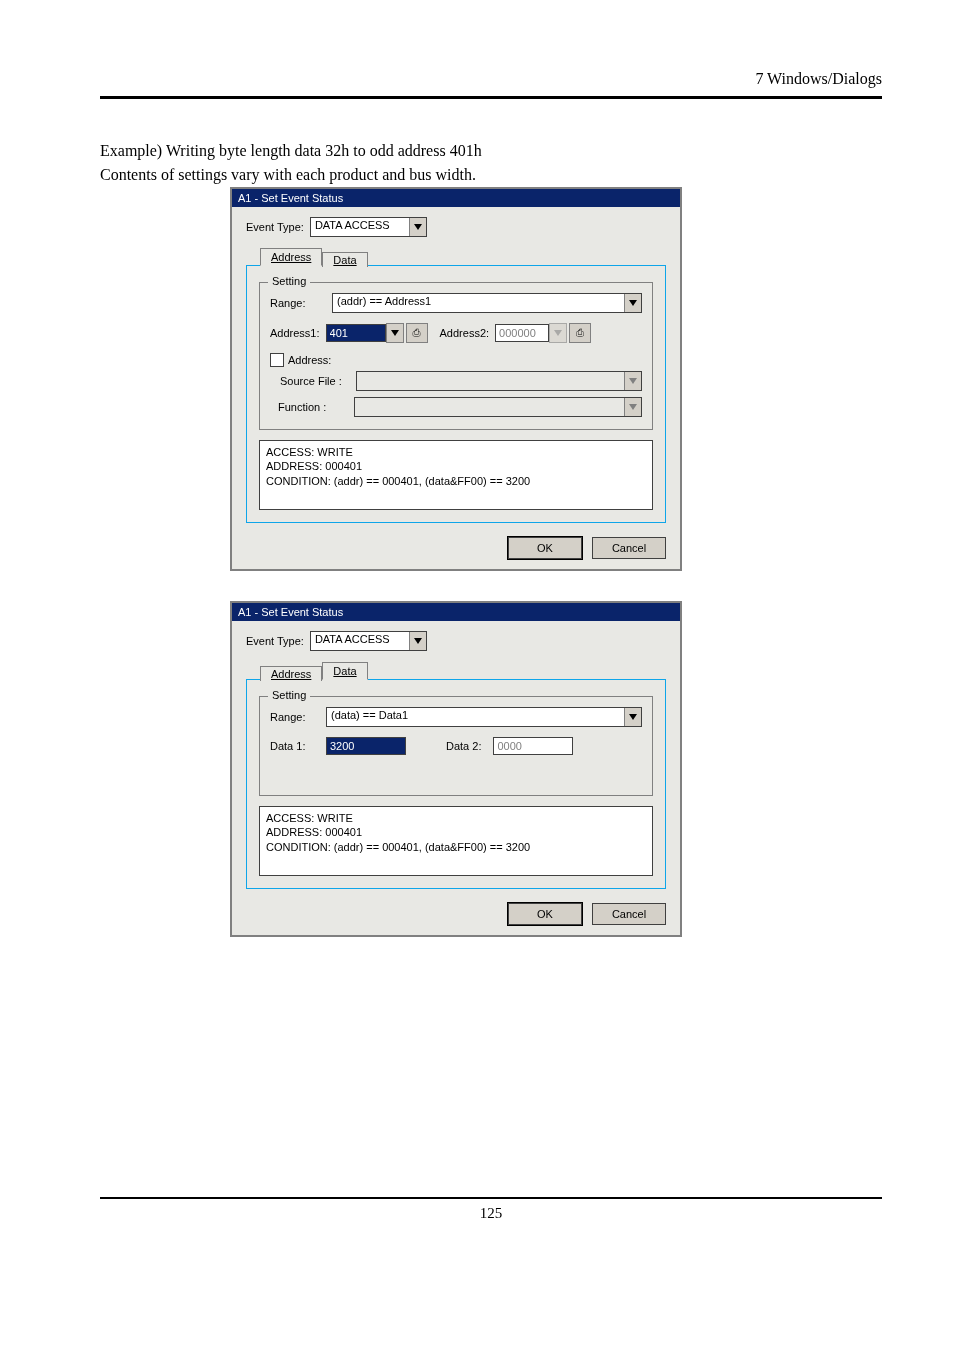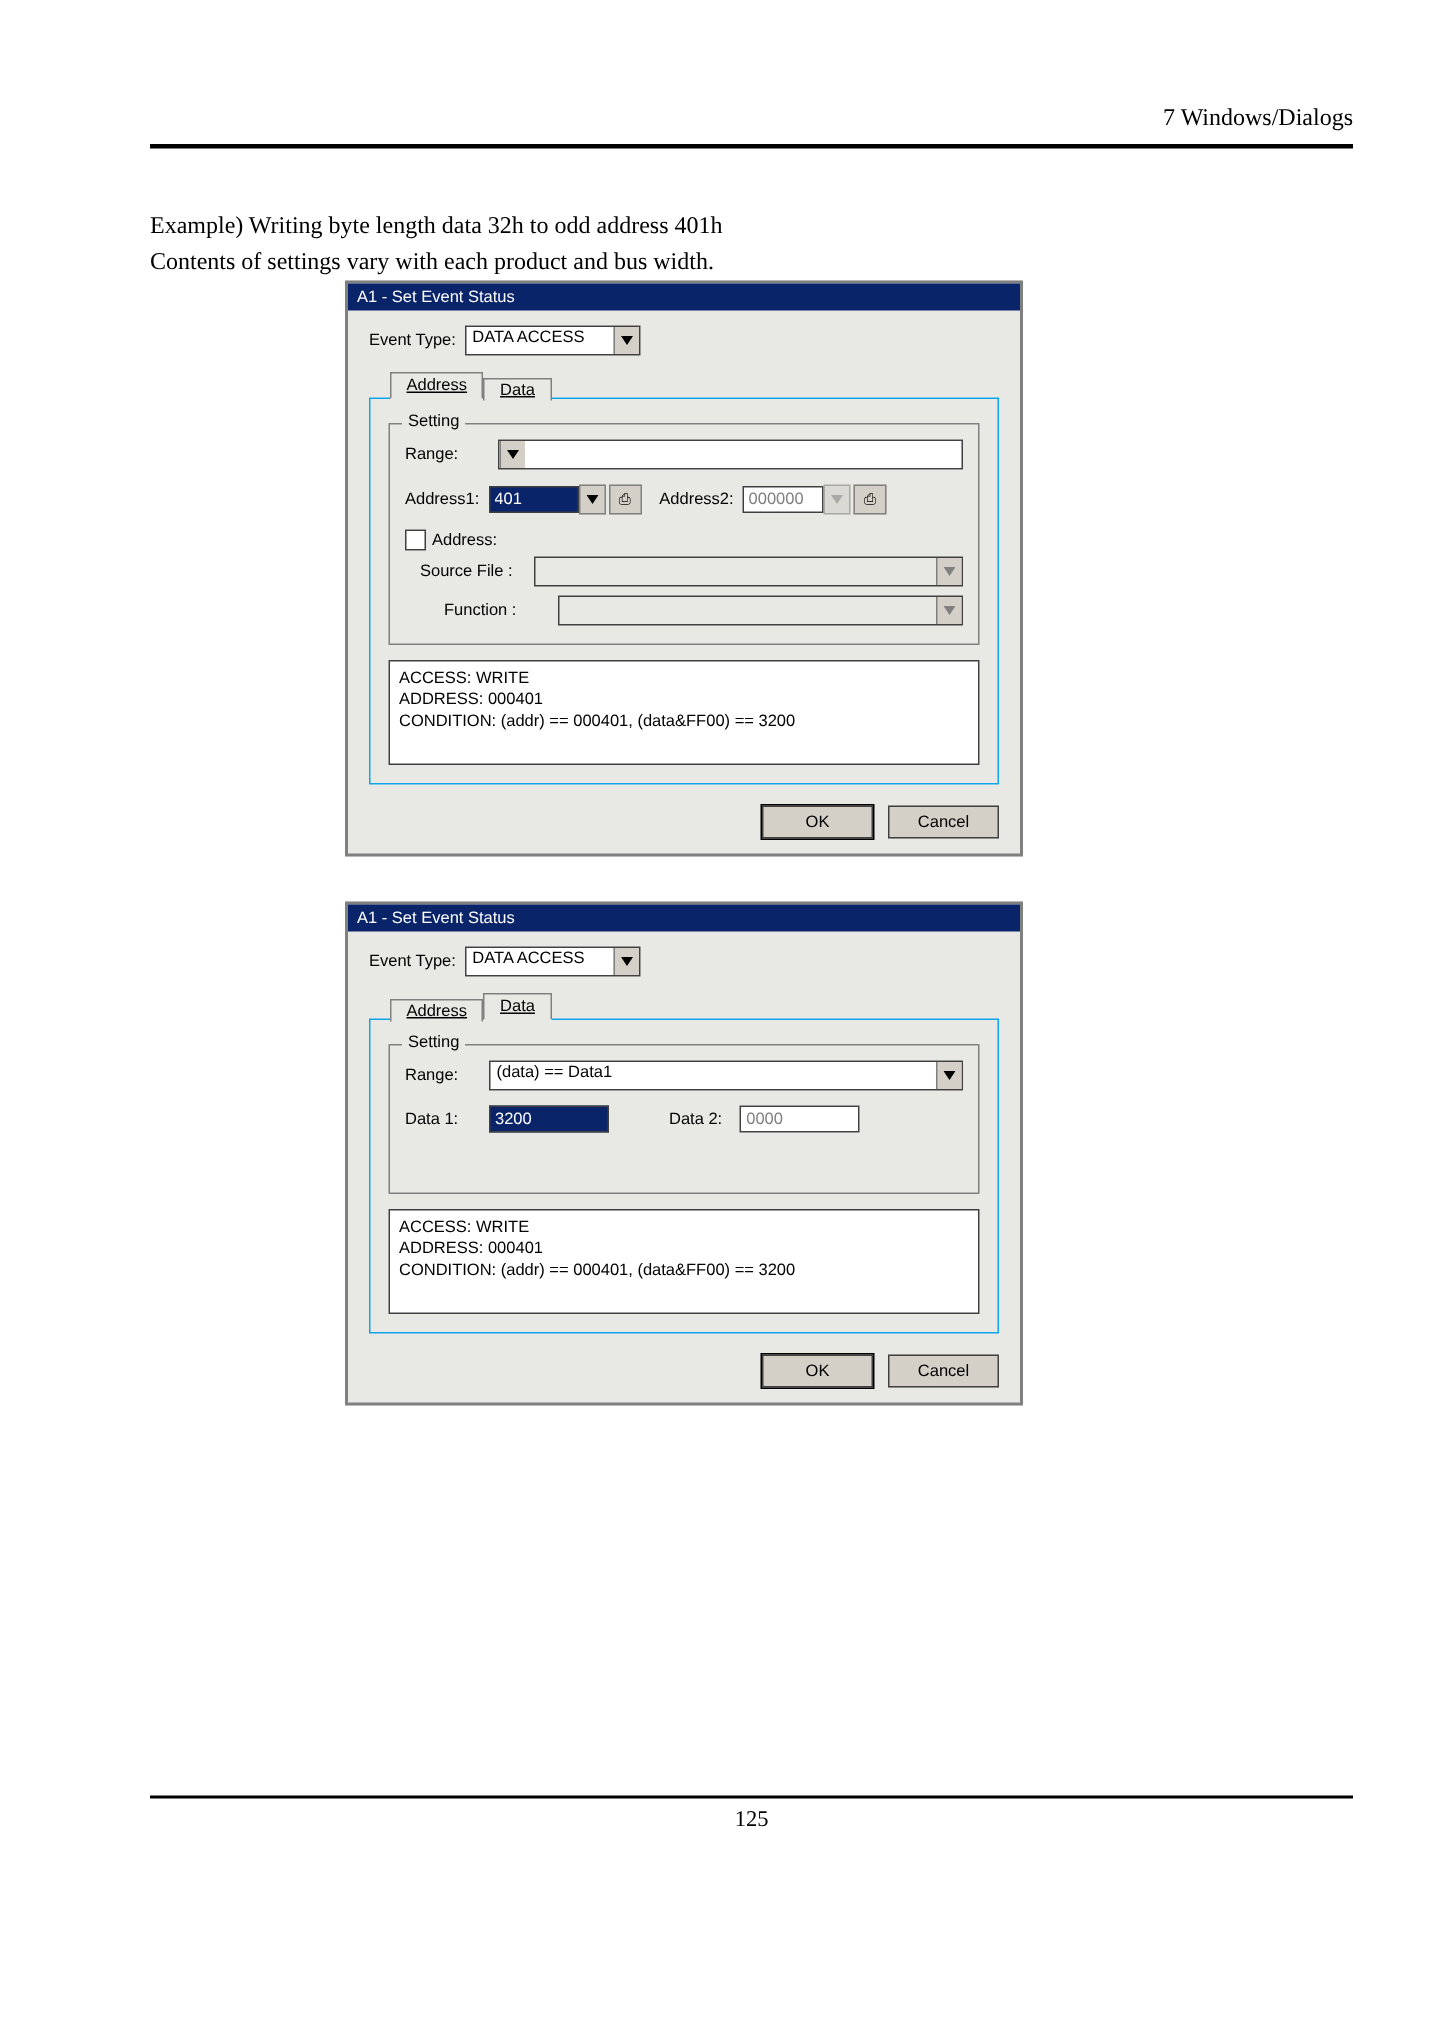--- a/index.html
+++ b/index.html
@@ -4,21 +4,21 @@
 <style>
   body {
     margin: 0;
     padding: 0;
     background: #fff;
     font-family: "Times New Roman", serif;
     width: 954px;
   }
   .page {
     width: 954px;
-    padding: 70px 52px 40px 100px;
+    padding: 70px 72px 40px 100px;
     box-sizing: border-box;
   }
   .header-line {
     border-top: 3px solid #000;
     margin-top: 8px;
   }
   .header-text {
     text-align: right;
     font-size: 16px;
     margin-bottom: 6px;
@@ -229,20 +229,21 @@
           <div class="tab active">Address</div>
           <div class="tab inactive">Data</div>
         </div>
         <div class="panel">
           <div class="groupbox">
             <span class="legend">Setting</span>
 
             <div class="row">
               <span class="lbl" style="width:56px">Range:</span>
               <span class="combo" style="flex:1">
+                <span class="ctext" style="flex:1">(addr) == Address1</span>
                 <span class="cbtn">
                     <svg class="tri" viewBox="0 0 8 6">
                       <polygon points="0,0 8,0 4,6" fill="#000"></polygon>
                     </svg>
                   </span>
               </span>
             </div>
 
             <div class="row">
               <span class="lbl">Address1:</span>
@@ -273,21 +274,21 @@
               <span class="combo disabled" style="flex:1">
                 <span class="ctext" style="flex:1"></span>
                 <span class="cbtn">
                     <svg class="tri" viewBox="0 0 8 6">
                       <polygon points="0,0 8,0 4,6" fill="#808080"></polygon>
                     </svg>
                   </span>
               </span>
             </div>
             <div class="row" style="margin-bottom:2px">
-              <span class="lbl" style="width:70px;margin-left:26px">Function :</span>
+              <span class="lbl" style="width:70px;margin-left:8px">Function :</span>
               <span class="combo disabled" style="flex:1">
                 <span class="ctext" style="flex:1"></span>
                 <span class="cbtn">
                     <svg class="tri" viewBox="0 0 8 6">
                       <polygon points="0,0 8,0 4,6" fill="#808080"></polygon>
                     </svg>
                   </span>
               </span>
             </div>
           </div>

